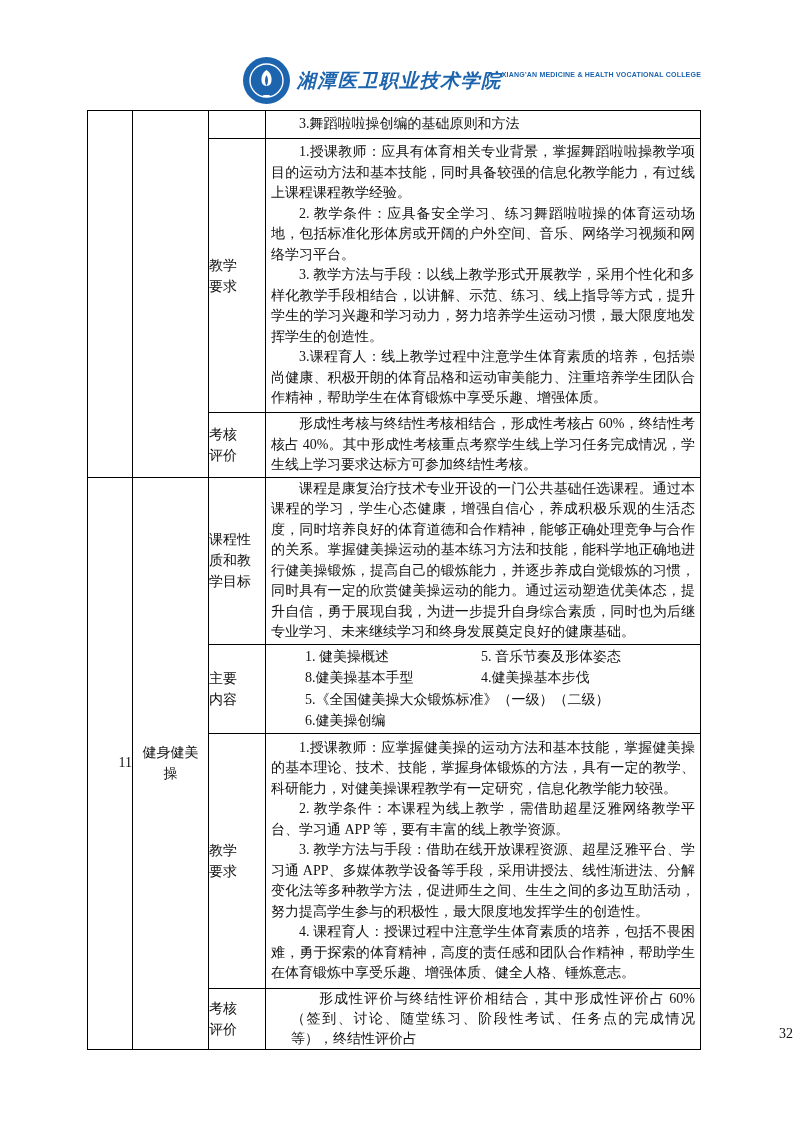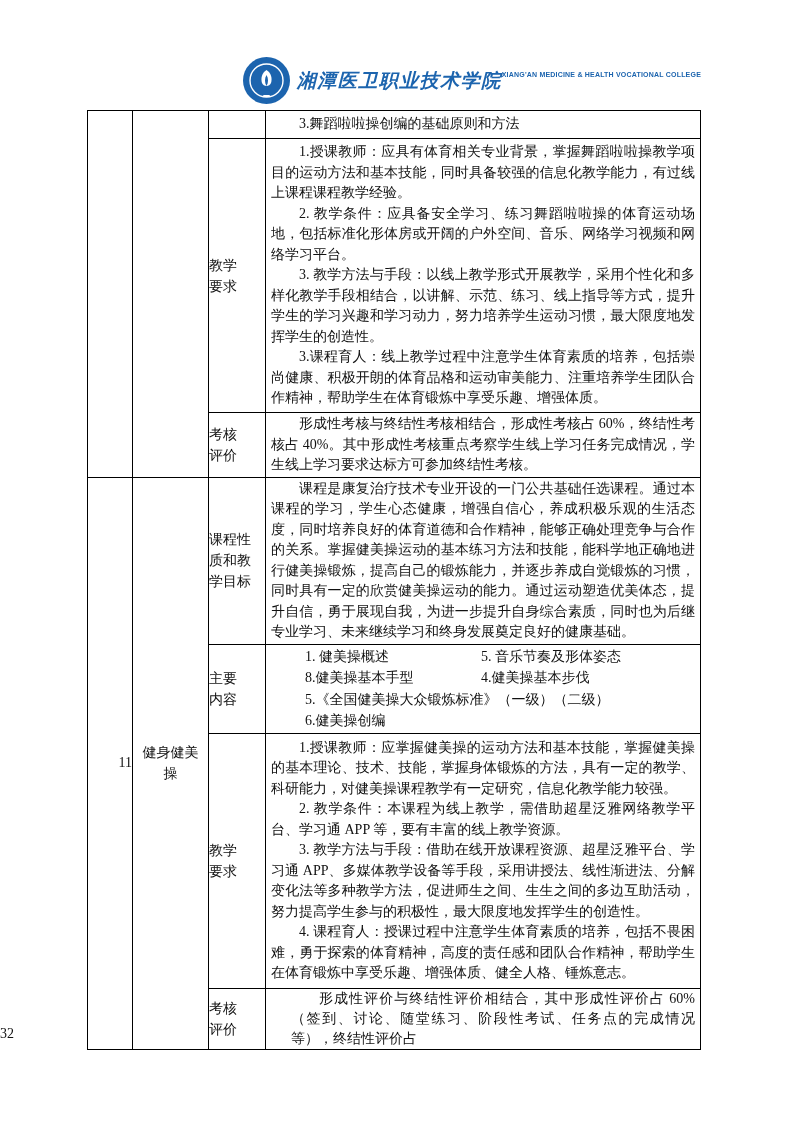--- a/index.html
+++ b/index.html
@@ -58,21 +58,21 @@
   tr.r-assess11 td.c-content { padding:0 5px; }
   tr.r-assess11 td.c-content p { line-height:20px;margin-left:20px; }
 
   .mc-line { display:flex; padding-left:34px; line-height:21.5px; }
   .mc-left { min-width:176px; white-space:nowrap; }
   .mc-right { flex:1; white-space:nowrap; }
 
   
   .footer {
     position:absolute; left:0; right:0; top:1026px;
-    text-align:left; font-size:14px;
+    text-align:right; font-size:14px;padding-left:16px;
   }
 </style>
 </head>
 <body>
 
 <div class="page">
 
   <div class="header">
     <svg class="emblem" viewBox="0 0 47 47">
       <circle cx="23.5" cy="23.5" r="23.5" fill="#1c64ae"></circle>

